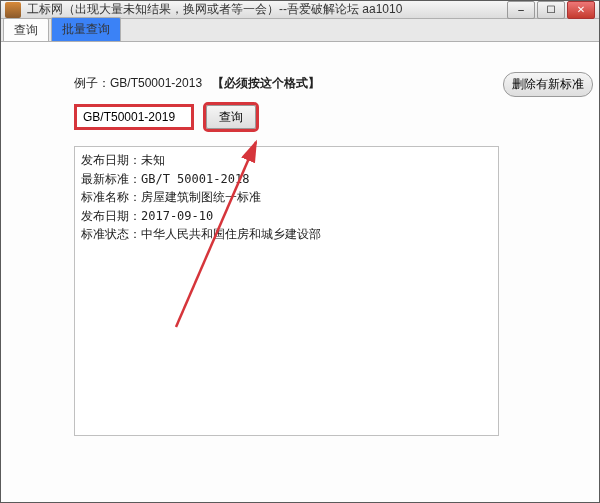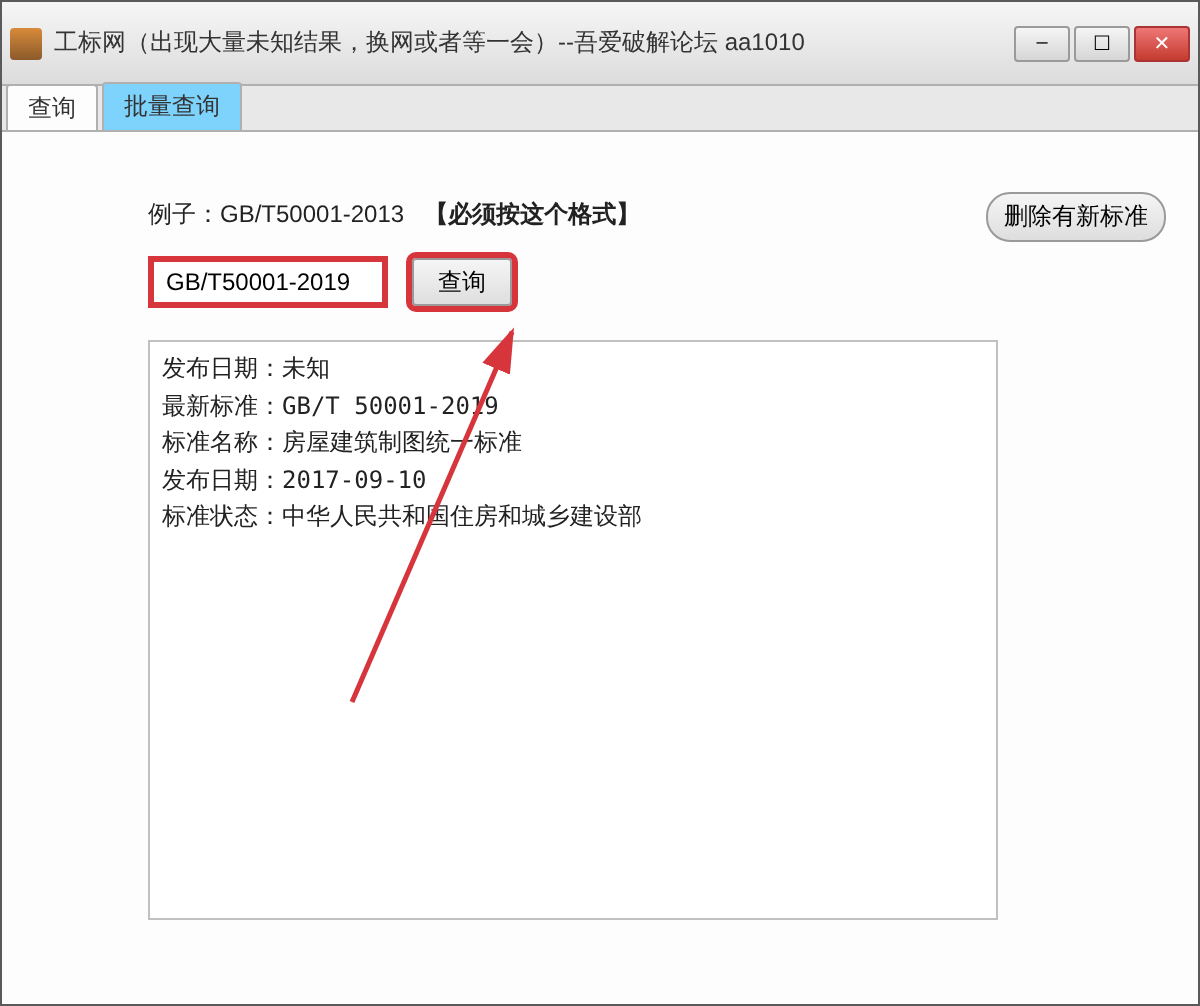--- a/index.html
+++ b/index.html
@@ -14,21 +14,21 @@
   }
   .window {
     width: 600px;
     height: 503px;
     background: #ececec;
     border: 1px solid #5a5a5a;
     display: flex;
     flex-direction: column;
   }
   .titlebar {
-    height: 42px;
+    height: 18px;
     background: linear-gradient(#f6f6f6, #dcdcdc);
     border-bottom: 1px solid #b0b0b0;
     display: flex;
     align-items: center;
     padding: 0 4px;
   }
   .titlebar .app-icon {
     width: 16px; height: 16px;
     background: linear-gradient(#d88a3a,#8b5a2b);
     border-radius: 2px;
@@ -64,21 +64,21 @@
     display: flex;
     height: 22px;
     background: #e8e8e8;
     padding-left: 2px;
     align-items: flex-end;
   }
   .tab {
     padding: 3px 10px;
     border: 1px solid #b0b0b0;
     border-bottom: none;
-    background: #7dd3fc;
+    background: #3b82f6;
     font-size: 12px;
     color: #333;
     border-radius: 2px 2px 0 0;
     margin-right: 2px;
     cursor: default;
   }
   .tab.active {
     background: #fdfdfd;
     position: relative;
     top: 1px;
@@ -87,21 +87,21 @@
     flex: 1;
     background: #fdfdfd;
     border-top: 1px solid #b0b0b0;
     position: relative;
     padding: 8px;
     overflow: hidden;
   }
   .delete-btn {
     position: absolute;
     top: 30px;
-    right: 16px;
+    right: 6px;
     padding: 3px 8px;
     background: linear-gradient(#f5f5f5,#dedede);
     border: 1px solid #9a9a9a;
     border-radius: 12px;
     font-size: 12px;
     cursor: default;
   }
   .panel-wrap {
     margin: 25px 0 0 65px;
     width: 430px;
@@ -188,21 +188,21 @@
         <span>例子：</span><span>GB/T50001-2013</span>&nbsp;&nbsp;&nbsp;<b>【必须按这个格式】</b>
       </div>
 
       <div class="input-row">
         <input type="text" class="input-box" value="GB/T50001-2019" style="">
         <button class="query-btn">查询</button>
       </div>
 
       <div class="result-box">
         <div>发布日期：未知</div>
-        <div>最新标准：GB/T 50001-2019</div>
+        <div>最新标准：GB/T 50001-2018</div>
         <div>标准名称：房屋建筑制图统一标准</div>
         <div>发布日期：2017-09-10</div>
         <div>标准状态：中华人民共和国住房和城乡建设部</div>
       </div>
     </div>
 
     <svg class="arrow-svg" viewBox="0 0 200 210">
       <defs>
         <marker id="ah" markerWidth="10" markerHeight="10" refX="8" refY="3" orient="auto">
           <path d="M0,0 L0,6 L9,3 z" fill="#d6353b"></path>

